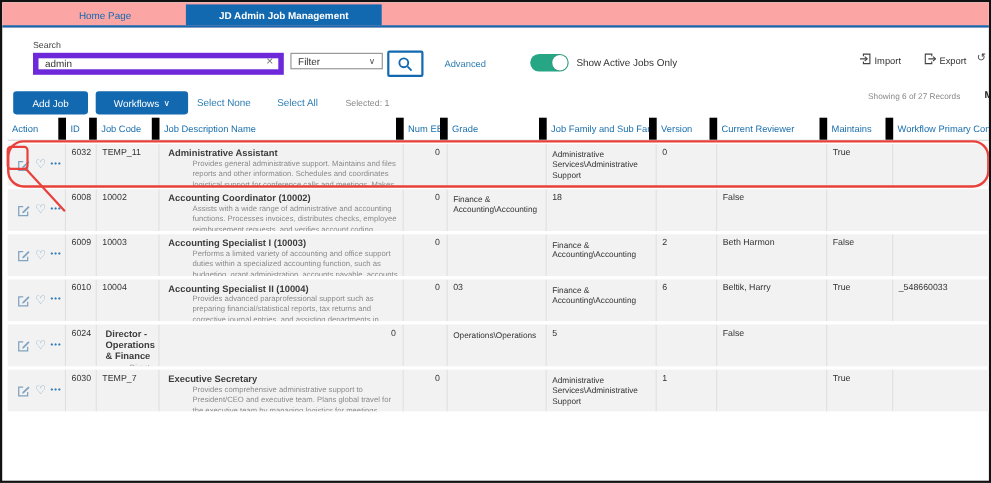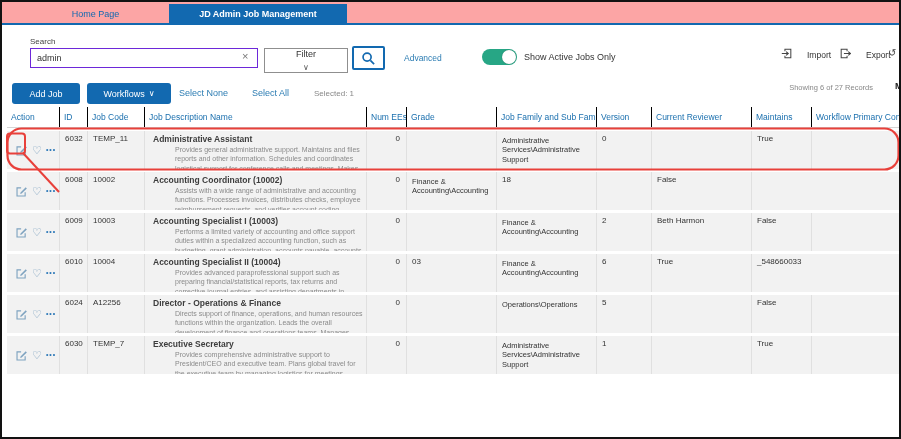--- a/index.html
+++ b/index.html
@@ -10,48 +10,48 @@
     border:2px solid #121212; background:#fff; overflow:hidden;
   }
   
   .tabbar { position:absolute; left:0; top:0; width:100%; height:23px; background:#fca5a5; }
   .tab-underline { position:absolute; left:0; top:21px; width:100%; height:2px; background:#1269B0; }
   .tab { position:absolute; top:2px; height:19px; display:flex; align-items:center; justify-content:center; font-size:9px; cursor:default; }
   .tab.home { left:20px; width:147px; color:#1269B0; }
   .tab.active { left:167px; width:178px; background:#1269B0; color:#fff; font-weight:bold; }
   
   .lbl-search { position:absolute; left:28px; top:35px; font-size:8px; color:#444;text-align:center; }
-  .search-input { position:absolute; left:28px; top:46px; width:228px; height:20px; border:1px solid #6d28d9; background:#fff; font-size:9px; color:#333; padding:0 16px 0 6px; font-family:"Liberation Sans",sans-serif; }
+  .search-input { position:absolute; left:28px; top:46px; width:228px; height:20px; border:5px solid #6d28d9; background:#fff; font-size:9px; color:#333; padding:0 16px 0 6px; font-family:"Liberation Sans",sans-serif; }
   .clear-x { position:absolute; left:240px; top:48px; font-size:11px; color:#777; cursor:pointer; }
-  .filter-box { position:absolute; left:262px; top:46px; width:84px; height:25px; border:1px solid #8f8f8f; background:#fff; font-size:9px; color:#333; display:flex; align-items:center; padding:0 6px; justify-content:space-between; cursor:pointer;flex-direction:column; }
+  .filter-box { position:absolute; left:262px; top:46px; width:84px; height:15px; border:1px solid #8f8f8f; background:#fff; font-size:9px; color:#333; display:flex; align-items:center; padding:0 6px; justify-content:space-between; cursor:pointer; }
   .filter-box .chev { font-size:8px; color:#555; }
   .search-btn { position:absolute; left:350px; top:44px; width:33px; height:24px; background:#fff; border:2px solid #1269B0; border-radius:2px; display:flex; align-items:center; justify-content:center; cursor:pointer; }
   .link { color:#2D7DB3; font-size:8.5px; cursor:pointer; }
   .advanced { position:absolute; left:402px; top:51px; }
   .toggle { position:absolute; left:480px; top:47px; width:35px; height:16px; border-radius:8px; background:#27A685; cursor:pointer; }
   .toggle .knob { position:absolute; right:1px; top:1px; width:14px; height:14px; border-radius:50%; background:#fff; box-shadow:0 0 1px rgba(0,0,0,.4); }
   .toggle-label { position:absolute; left:522px; top:50px; font-size:9px; color:#333; }
-  .top-action { position:absolute; top:46px; display:flex; align-items:center; gap:15px; font-size:8.5px; color:#333; cursor:pointer; }
+  .top-action { position:absolute; top:46px; display:flex; align-items:center; gap:3px; font-size:8.5px; color:#333; cursor:pointer; }
   .ta-import { left:779px; } .ta-export { left:838px; } .ta-archive { left:886px; }
   .hist-glyph { font-size:10px; color:#444; line-height:1; }
   
   .btn-primary { position:absolute; top:81px; height:21px; background:#1269B0; color:#fff; font-size:9px; border:none; border-radius:3px; display:flex; align-items:center; justify-content:center; gap:4px; cursor:pointer; font-family:"Liberation Sans",sans-serif; }
   .btn-addjob { left:10px; width:68px; }
   .btn-workflows { left:85px; width:84px; }
   .btn-workflows .chev { font-size:8px; }
   .lnk-none { position:absolute; left:177px; top:86px; font-size:9px; }
   .lnk-all { position:absolute; left:250px; top:86px; font-size:9px; }
   .selected-count { position:absolute; left:312px; top:87px; font-size:8px; color:#888; }
   .showing { position:absolute; right:26px; top:81px; font-size:7.5px; color:#888; }
   .more-cut { position:absolute; left:893px; top:79px; font-size:9px; font-weight:bold; color:#222; }
   
   .tbl { position:absolute; left:5px; top:105px; width:896px; }
   .grid-row { display:grid; grid-template-columns:53px 28px 57px 222px 40px 90px 100px 55px 100px 60px minmax(0,1fr); }
   .thead { height:21px; border-bottom:1px solid #d5d5d5; }
-  .thead .th { font-size:8.5px; color:#1A6FAE; display:flex; align-items:center; padding-left:4px; border-right:1px solid #000000; overflow:hidden; white-space:nowrap; cursor:pointer; }
+  .thead .th { font-size:8.5px; color:#1A6FAE; display:flex; align-items:center; padding-left:4px; border-right:7px solid #000000; overflow:hidden; white-space:nowrap; cursor:pointer; }
   .thead .th:last-child { border-right:none; }
   .trow { background:#F2F2F2; height:38px; margin-top:3px; overflow:hidden; }
   .td { font-size:8px; color:#333; padding:3px 2px 2px 5px; border-right:1px solid #e0e0e0; overflow:hidden; line-height:1.25; }
   .td:last-child { border-right:none; }
   .td.actions { display:flex; align-items:center; gap:4px; padding-left:8px; }
   .td.numees { text-align:right; padding-right:6px; }
   .td.jdn { padding-left:8px; }
   .jdn .title { font-size:8.5px; font-weight:bold; color:#3d3d3d; line-height:1.2; }
   .jdn .desc { font-size:7px; color:#8a8a8a; margin-left:22px; margin-top:1px; line-height:1.32; }
   .td.family { font-size:7.5px; padding-top:5px; }
@@ -235,37 +235,37 @@
       <div class="td">6010</div>
       <div class="td">10004</div>
       <div class="td jdn">
         <div class="title">Accounting Specialist II (10004)</div>
         <div class="desc">Provides advanced paraprofessional support such as preparing financial/statistical reports, tax returns and corrective journal entries, and assisting departments in budget/grant preparation and adm...</div>
       </div>
       <div class="td numees">0</div>
       <div class="td">03</div>
       <div class="td family">Finance &amp; Accounting\Accounting</div>
       <div class="td">6</div>
+      <div class="td">Beltik, Harry</div>
       <div class="td">True</div>
       <div class="td">_548660033</div>
     </div>
 
     <div class="grid-row trow">
       <div class="td actions">
         <span class="editicon">
           <svg width="13" height="13" viewBox="0 0 16 16" fill="none" stroke="#7FA3C0" stroke-width="1.4">
             <path d="M12.5 9 V13.5 H2.5 V3.5 H7.5"></path>
             <path d="M6.8 9.2 L13.2 2.8 L14.6 4.2 L8.2 10.6 L6.4 11 Z" fill="#7FA3C0" stroke="none"></path>
           </svg>
         </span>
         <span class="heart">♡</span>
         <span class="dots">•••</span>
       </div>
       <div class="td">6024</div>
-      <div class="td">A12256</div>
       <div class="td jdn">
         <div class="title">Director - Operations &amp; Finance</div>
         <div class="desc">Directs support of finance, operations, and human resources functions within the organization. Leads the overall development of finance and operations teams. Manages departmental budgets, schedulin...</div>
       </div>
       <div class="td numees">0</div>
       <div class="td"></div>
       <div class="td family">Operations\Operations</div>
       <div class="td">5</div>
       <div class="td"></div>
       <div class="td">False</div>

